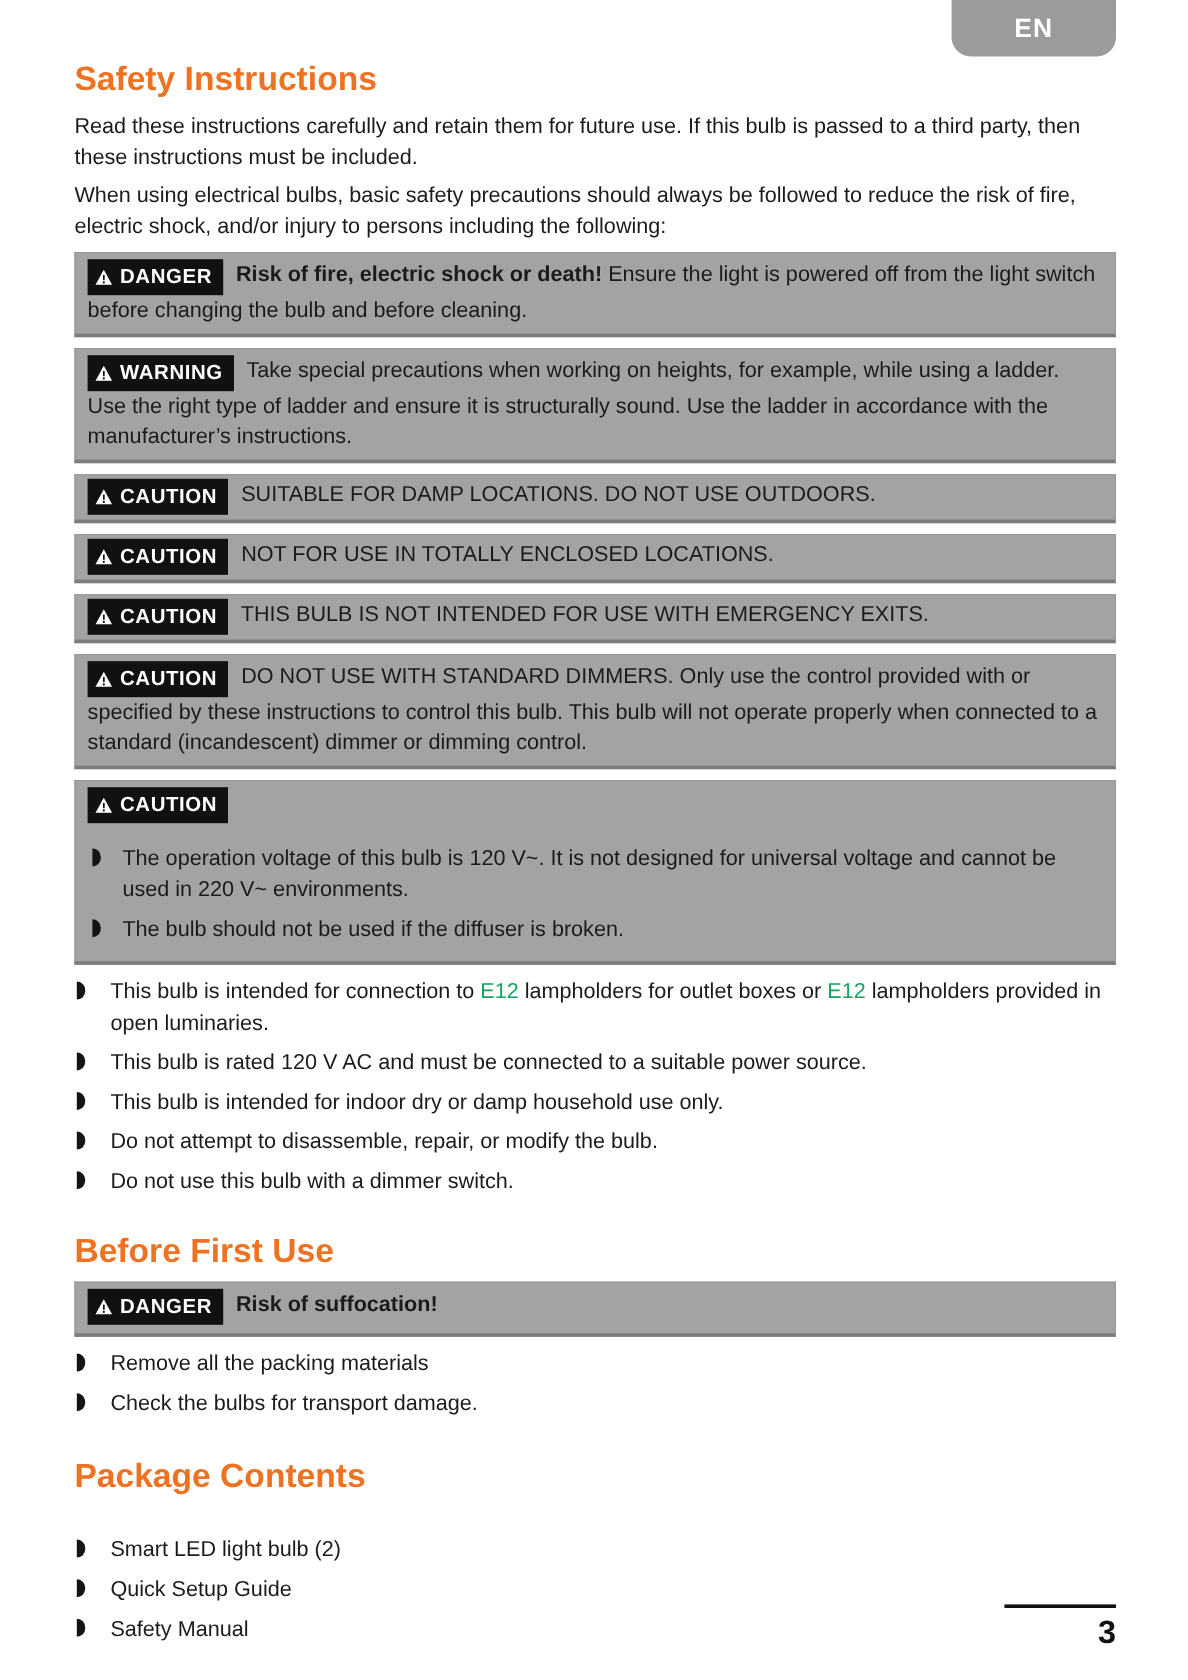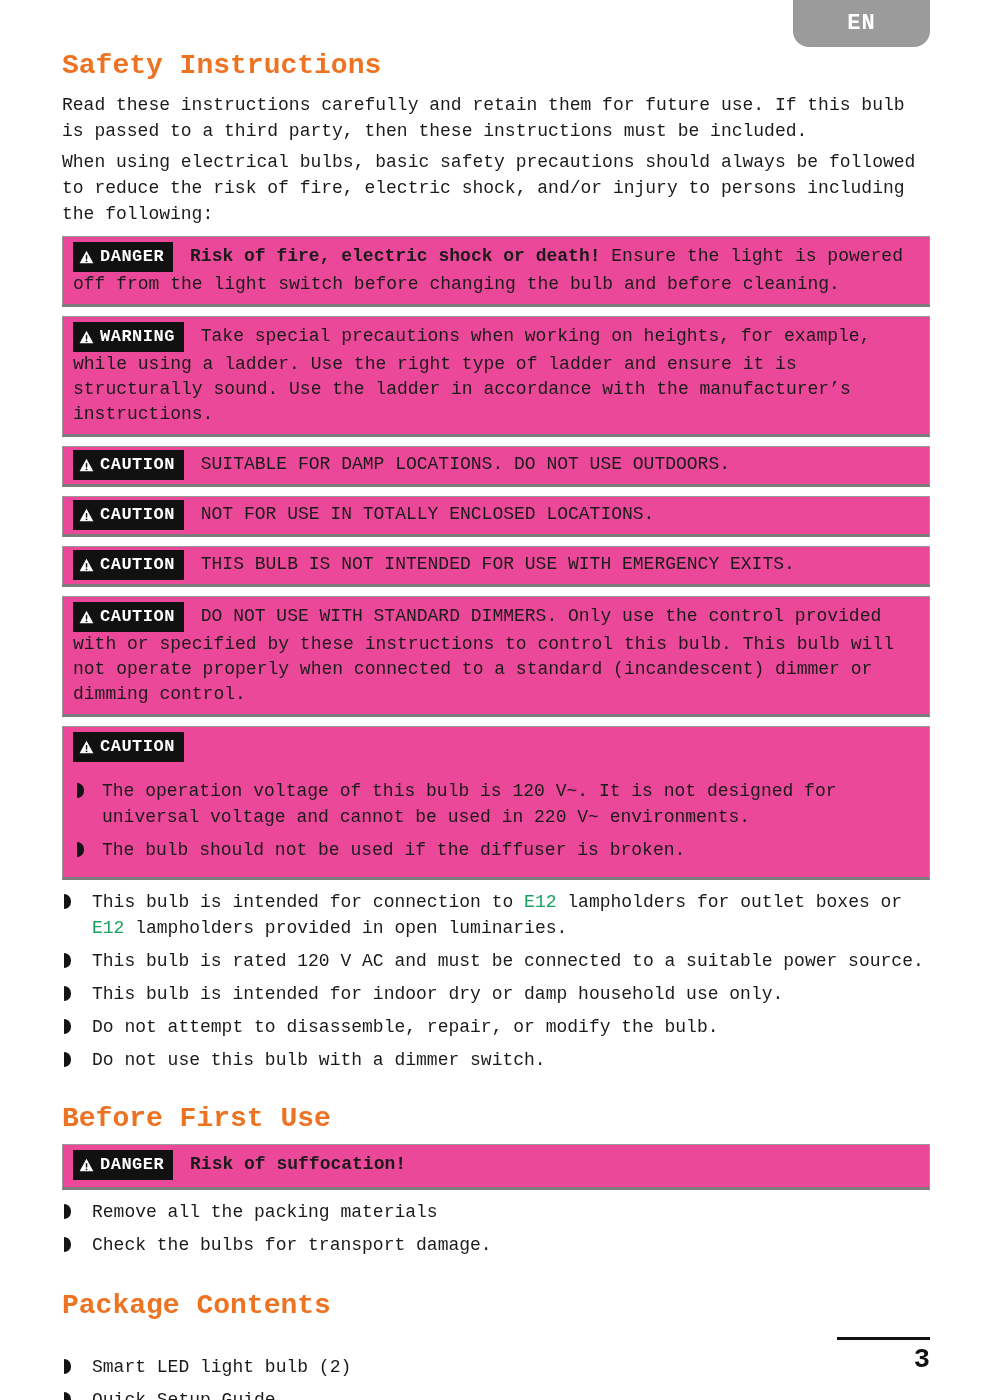--- a/index.html
+++ b/index.html
@@ -1,21 +1,21 @@
 <!DOCTYPE html>
 <html><head>
 <meta charset="utf-8">
 <style>
   * { margin:0; padding:0; box-sizing:border-box; }
   html,body { background:#ffffff; }
   .page {
     position:relative;
     width:990px; height:1400px;
     background:#ffffff;
-    font-family:Liberation Mono, monospace;
+    font-family:Liberation Sans, sans-serif;
     color:#1b1b1b;
     overflow:hidden;
   }
   .content { padding:0 60px 0 62px; }
 
   
   .lang-tab {
     position:absolute; top:0; right:60px;
     width:137px; height:47px;
     background:#9b9b9b;
@@ -29,21 +29,21 @@
     line-height:32px;
   }
   .title-safety   { padding-top:50px; margin-bottom:10px; }
   .title-before   { margin-top:30px; margin-bottom:0; }
   .title-package  { margin-top:32px; margin-bottom:32px; }
 
   p.body-text { font-size:18px; line-height:26px; margin:5px 0; }
 
   
   .warnbox {
-    background:#ec4899;
+    background:#a3a3a3;
     border:1px solid #9a9a9a;
     border-bottom:3px solid #7c7c7c;
     padding:5px 10px 7px 10px;
     margin:9px 0;
     font-size:18px; line-height:25px;
   }
   .warnbox.strip { padding:3px 10px 4px 10px; }
 
   .badge {
     display:inline-flex; align-items:center; gap:6px;

